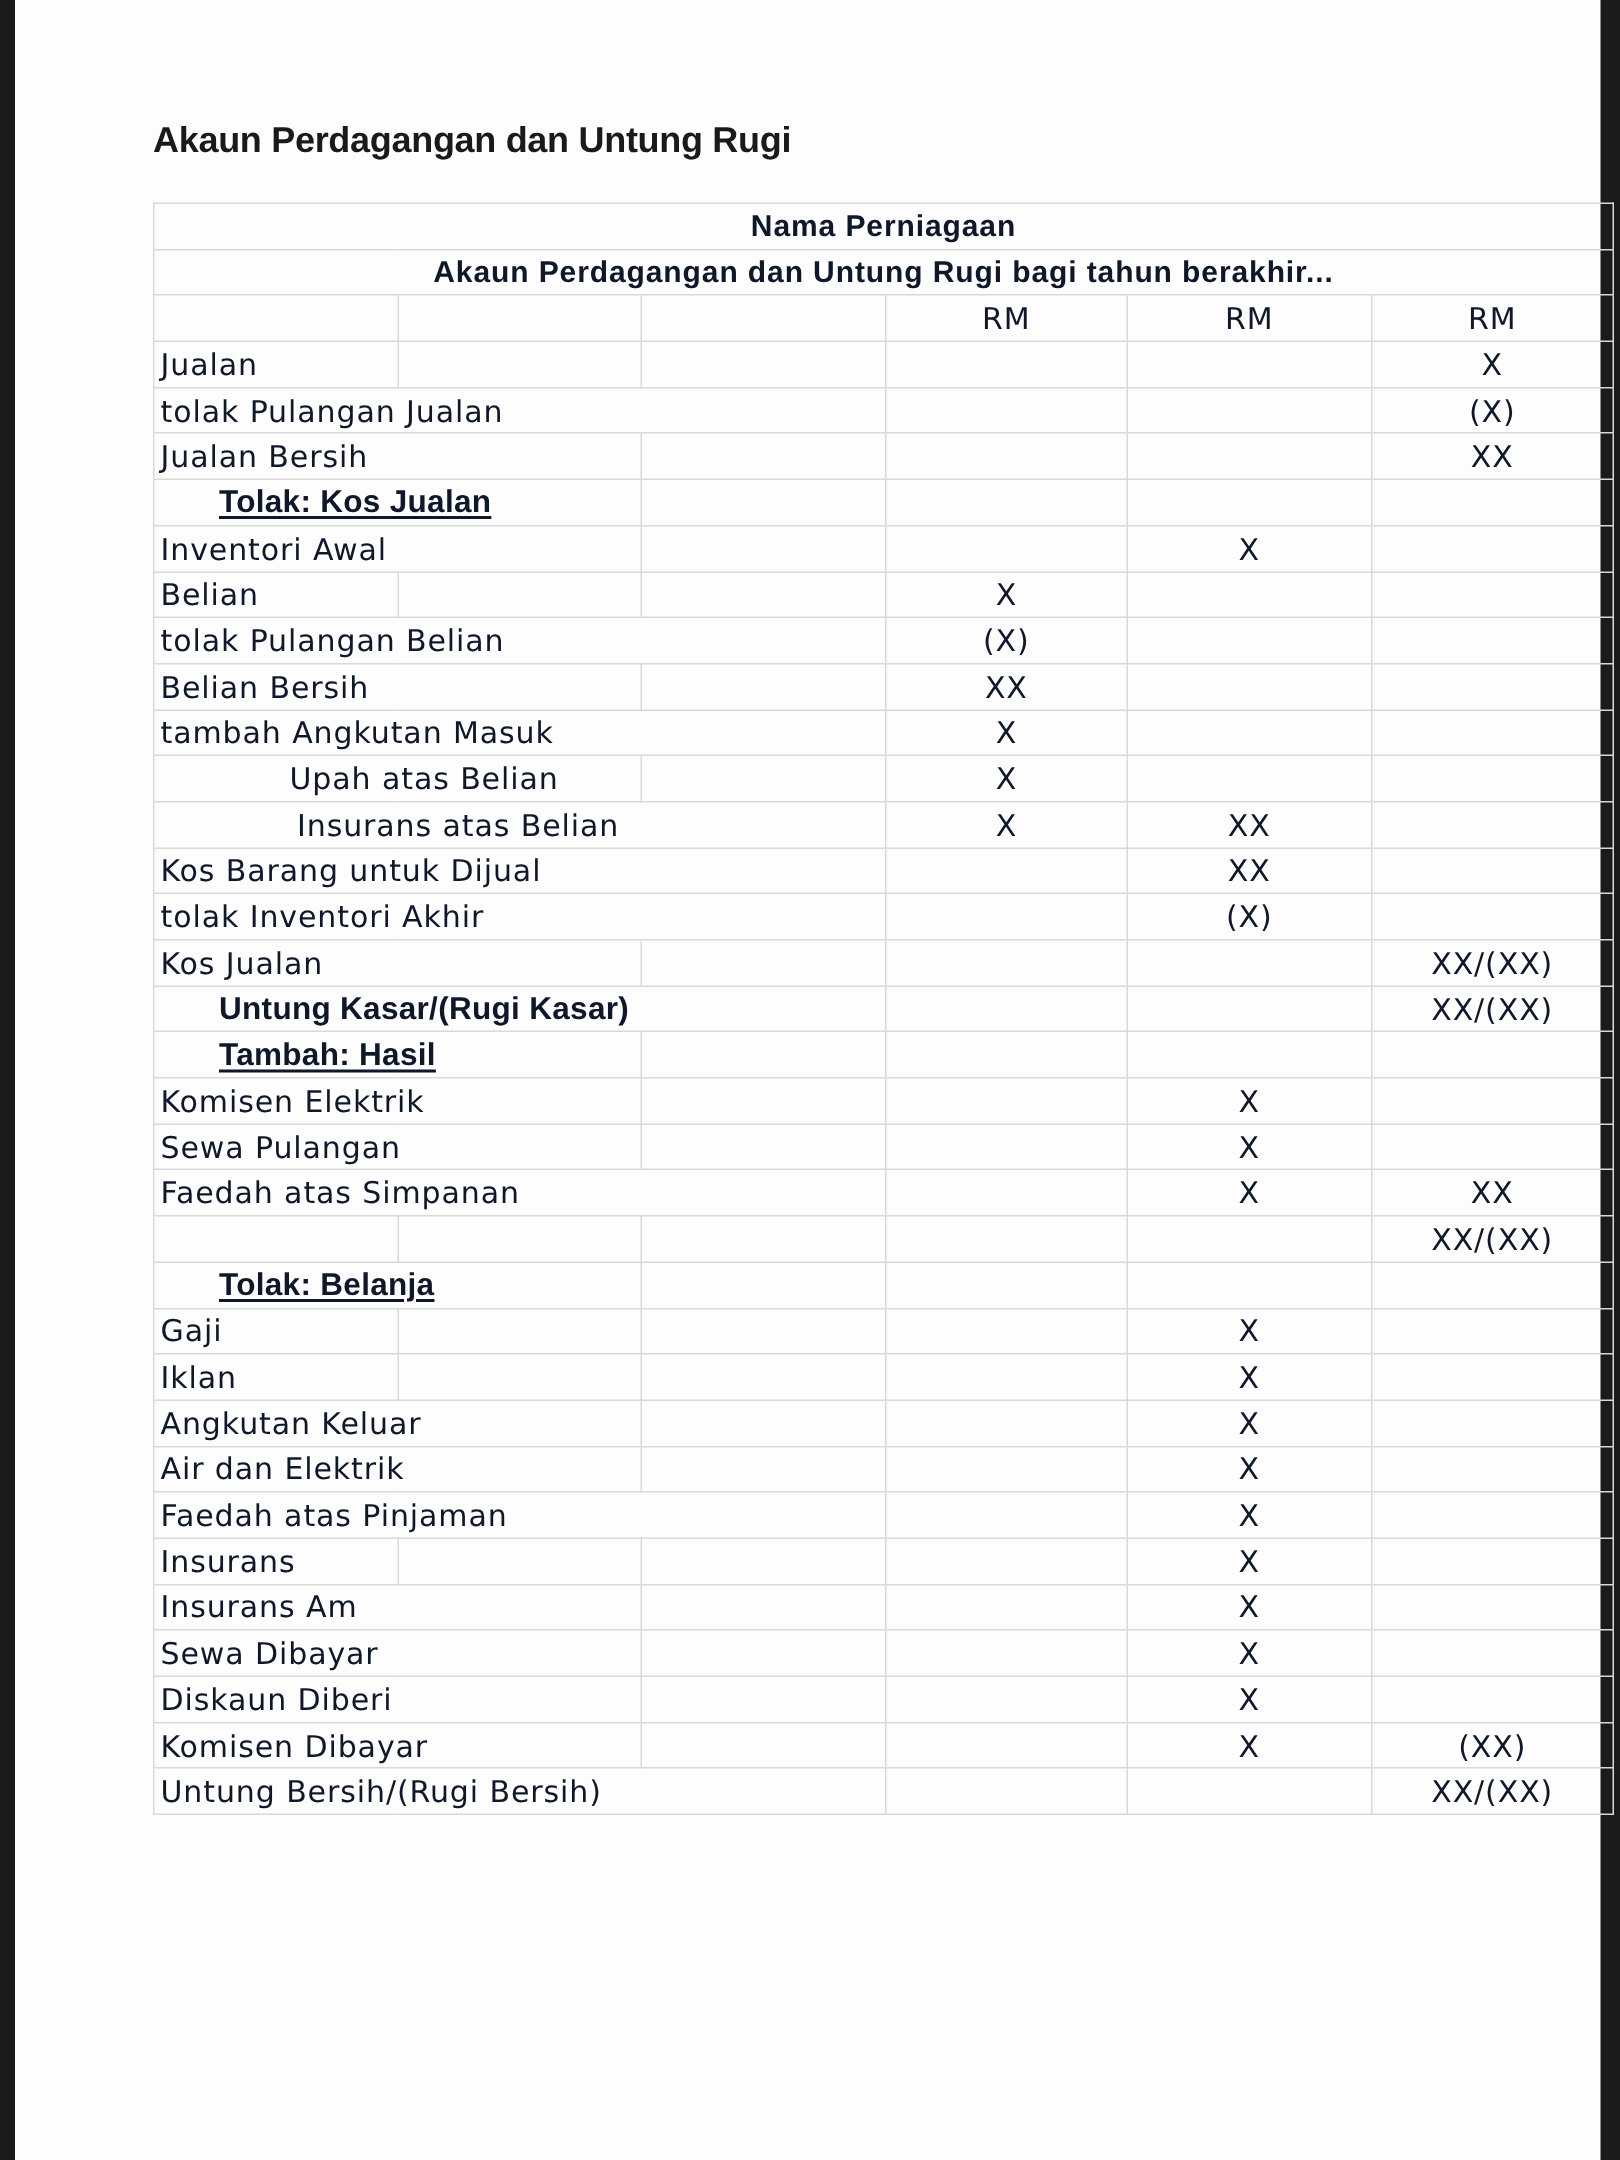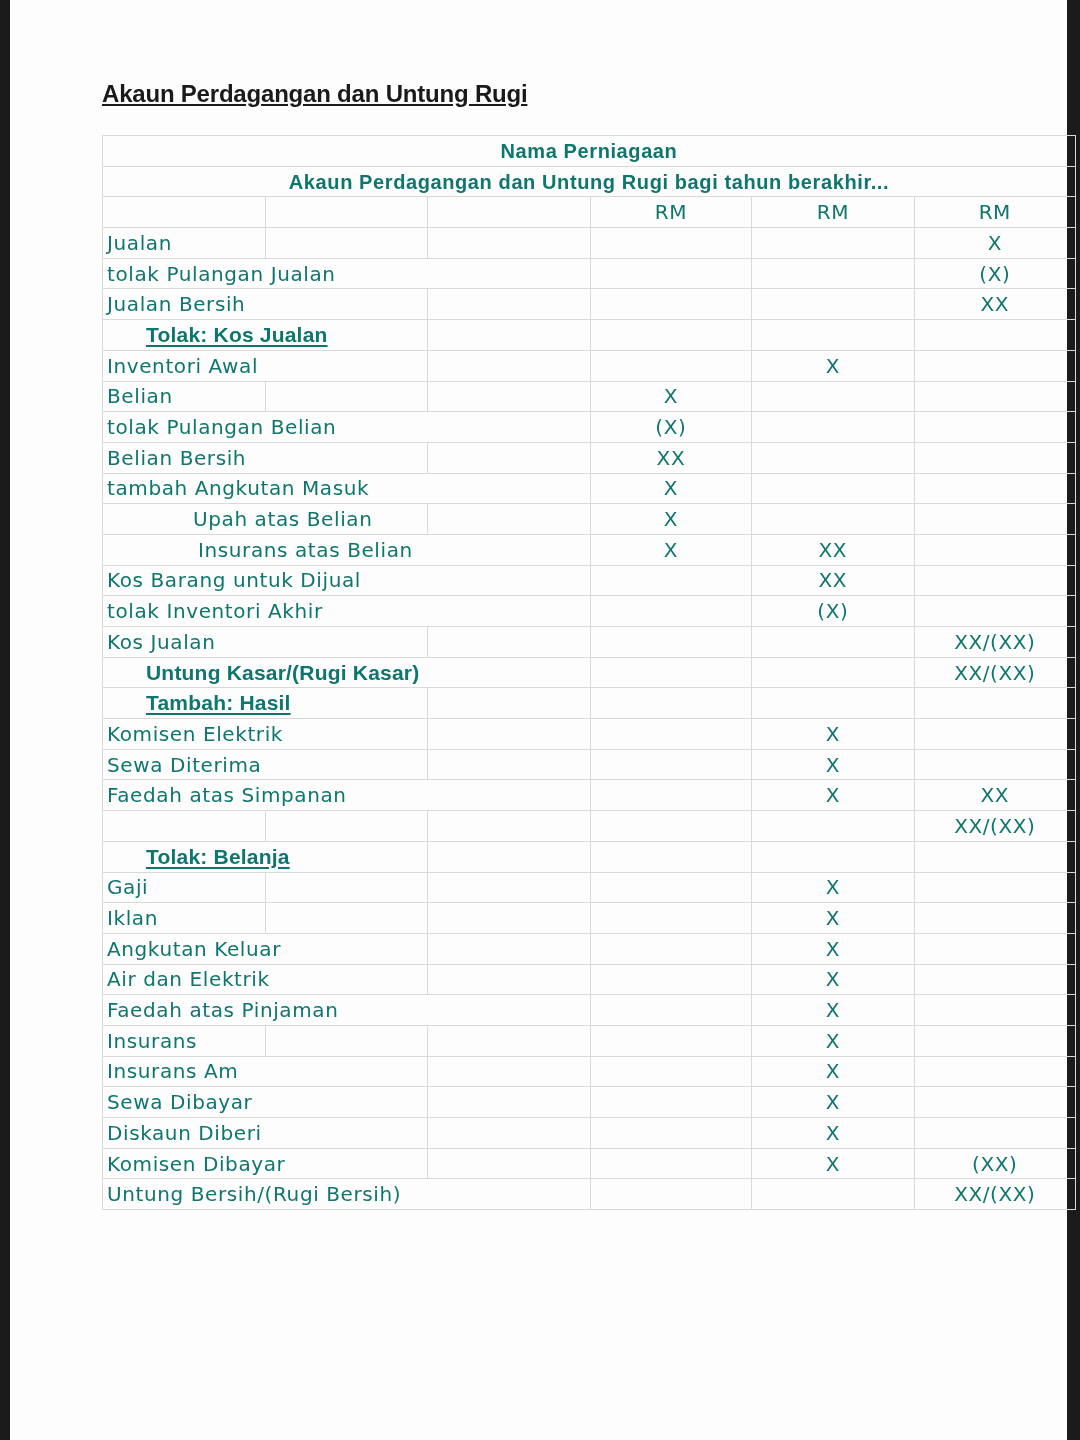--- a/index.html
+++ b/index.html
@@ -17,29 +17,28 @@
     background: #fdfdfd;
   }
   .doc-title {
     position: absolute;
     left: 92px; top: 80px;
     font-family: "Liberation Sans", sans-serif;
     font-size: 24px;
     font-weight: bold;
     color: #1a1a1a;
     letter-spacing: -0.2px;
-    text-decoration: underline;
   }
   table.sheet {
     position: absolute;
     left: 92px; top: 135px;
     border-collapse: collapse;
     table-layout: fixed;
     width: 974px;
-    color: #0f766e;
+    color: #0f172a;
   }
   table.sheet col.c-a { width: 120px; }
   table.sheet col.c-b { width: 120px; }
   table.sheet col.c-c { width: 120px; }
   table.sheet col.c-d { width: 119px; }
   table.sheet col.c-e { width: 120px; }
   table.sheet col.c-f { width: 119px; }
   table.sheet td {
     height: 29.7px;
     padding: 0 4px;
@@ -205,21 +204,21 @@
           <td class="num"></td>
         </tr>
         <tr>
           <td class="label" colspan="2"><span class="txt">Komisen Elektrik</span></td>
           <td></td>
           <td class="num"></td>
           <td class="num">X</td>
           <td class="num"></td>
         </tr>
         <tr>
-          <td class="label" colspan="2"><span class="txt">Sewa Diterima</span></td>
+          <td class="label" colspan="2"><span class="txt">Sewa Pulangan</span></td>
           <td></td>
           <td class="num"></td>
           <td class="num">X</td>
           <td class="num"></td>
         </tr>
         <tr>
           <td class="label" colspan="3"><span class="txt">Faedah atas Simpanan</span></td>
           <td class="num"></td>
           <td class="num rule-b">X</td>
           <td class="num rule-b">XX</td>

